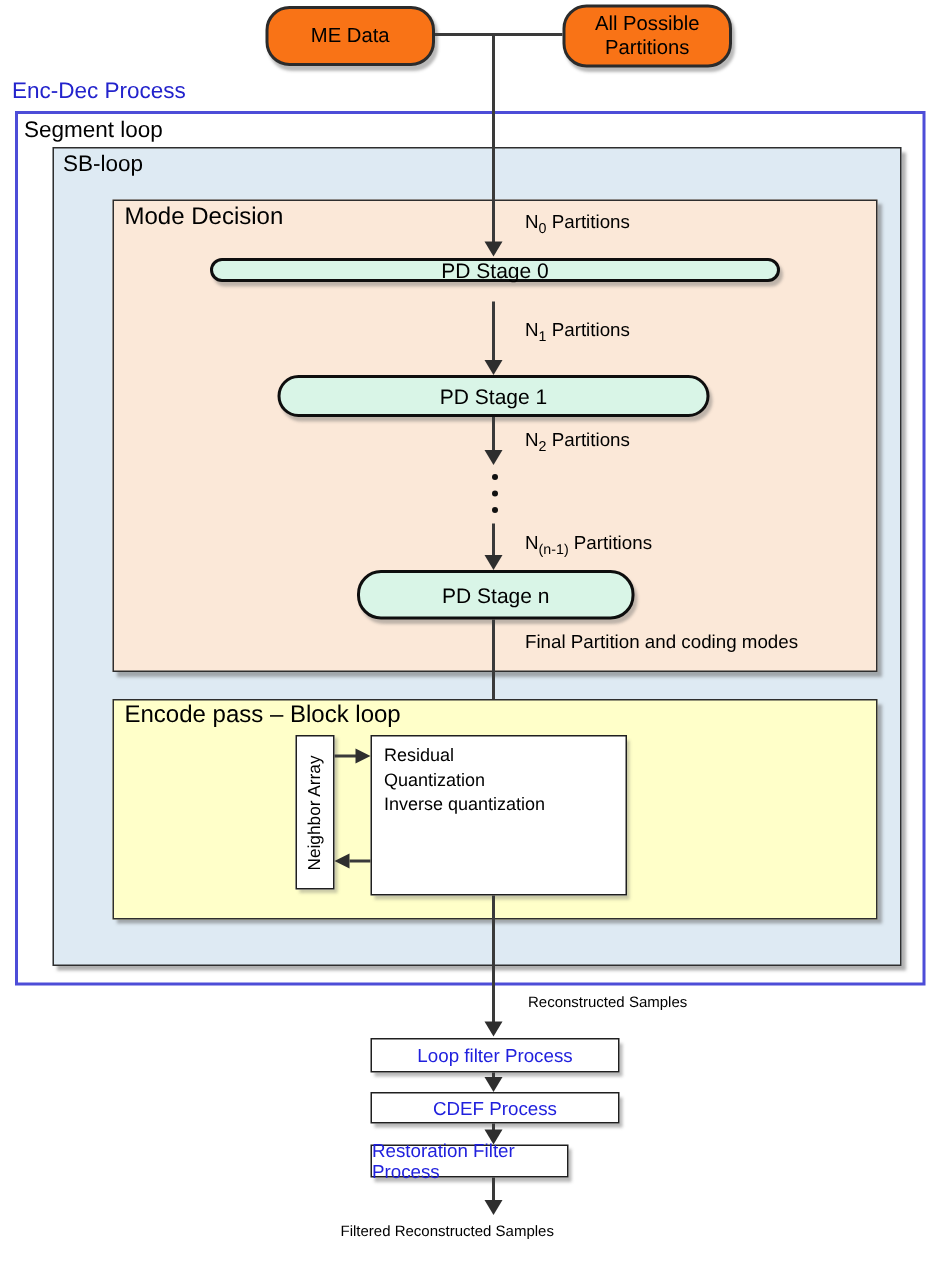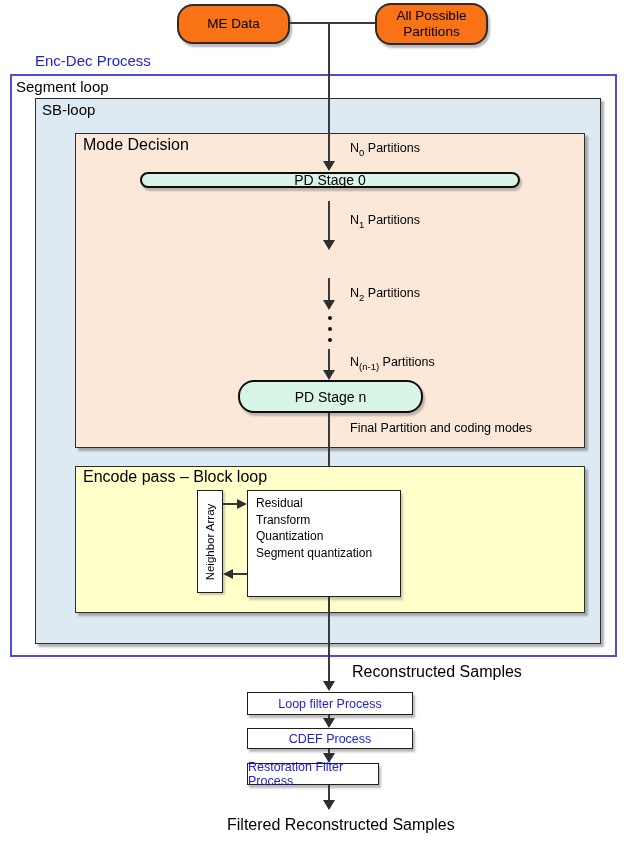--- a/index.html
+++ b/index.html
@@ -93,36 +93,36 @@
 
   .filter-box {
     background: #fff;
     border: 1px solid #1f1f1f;
     display: flex; align-items: center; justify-content: center;
     font-size: 12.5px;
     color: #2020DD;
     box-shadow: 2px 3px 2px rgba(100,100,100,0.45);
   }
 
-  .flow-label { font-size: 16px; white-space: nowrap; }
+  .flow-label { font-size: 10px; white-space: nowrap; }
 </style>
 </head>
 <body>
 
 <div class="diagram">
 
   <div class="abs green-box" style="left:177px; top:4px; width:113px; height:40px;">
     <span>ME Data</span>
   </div>
   <div class="abs green-box" style="left:375px; top:3px; width:113px; height:42px; padding:0 6px;">
     <span>All Possible Partitions</span>
   </div>
   <div class="abs hline" style="left:290px; top:22px; width:85px;"></div>
 
-  <div class="abs frame-title" style="left:8px; top:52px; color:#2323CC;margin-left:27px;">Enc-Dec Process</div>
+  <div class="abs frame-title" style="left:8px; top:52px; color:#2323CC;">Enc-Dec Process</div>
   <div class="abs frame-blue" style="left:10px; top:74px; width:607px; height:583px;"></div>
   <div class="abs frame-title" style="left:16px; top:78px;">Segment loop</div>
 
   <div class="abs panel" style="left:35px; top:98px; width:566px; height:546px; background:#DEEAF3;"></div>
   <div class="abs frame-title" style="left:42px; top:101px;">SB-loop</div>
 
   <div class="abs panel" style="left:75px; top:133px; width:510px; height:315px; background:#FBE8D8;"></div>
   <div class="abs panel-title" style="left:83px; top:136px;">Mode Decision</div>
 
   <div class="abs vline" style="left:328px; top:23px; height:139px;"></div>
@@ -134,20 +134,23 @@
   <div class="abs pill" style="left:140px; top:172px; width:380px; height:16px;">
     <span>PD Stage 0</span>
   </div>
 
   <div class="abs vline" style="left:328px; top:201px; height:40px;"></div>
   <div class="abs arrow-down" style="left:323px; top:240px;"></div>
   <div class="abs small-label" style="left:350px; top:213px;">
     <span>N</span><sub>1</sub><span> Partitions</span>
   </div>
 
+  <div class="abs pill" style="left:185px; top:250px; width:288px; height:28px;">
+    <span>PD Stage 1</span>
+  </div>
 
   <div class="abs vline" style="left:328px; top:278px; height:23px;"></div>
   <div class="abs arrow-down" style="left:323px; top:300px;"></div>
   <div class="abs small-label" style="left:350px; top:286px;">
     <span>N</span><sub>2</sub><span> Partitions</span>
   </div>
 
   <div class="abs dot" style="left:328px; top:316px;"></div>
   <div class="abs dot" style="left:328px; top:327px;"></div>
   <div class="abs dot" style="left:328px; top:338px;"></div>
@@ -166,25 +169,24 @@
   <div class="abs arrow-down" style="left:323px; top:479px;"></div>
   <div class="abs small-label" style="left:350px; top:421px;">Final Partition and coding modes</div>
 
   <div class="abs panel" style="left:75px; top:466px; width:510px; height:147px; background:#FFFFC9;"></div>
   <div class="abs panel-title" style="left:83px; top:468px;">Encode pass – Block loop</div>
 
   <div class="abs white-box na-box" style="left:197px; top:490px; width:26px; height:103px;">
     <span>Neighbor Array</span>
   </div>
 
-  <div class="abs white-box steps-box" style="left:247px; top:490px; width:154px; height:107px;">
+  <div class="abs white-box steps-box" style="left:247px; top:490px; width:171px; height:107px;">
     <div>Residual</div>
-    <div>Transform</div>
     <div>Quantization</div>
-    <div>Segment quantization</div>
+    <div>Inverse quantization</div>
   </div>
 
   <div class="abs hline" style="left:223px; top:503px; width:16px;"></div>
   <div class="abs arrow-right" style="left:237px; top:499px;"></div>
   <div class="abs hline" style="left:233px; top:573px; width:14px;"></div>
   <div class="abs arrow-left" style="left:223px; top:569px;"></div>
 
   <div class="abs vline" style="left:328px; top:597px; height:86px;"></div>
   <div class="abs arrow-down" style="left:323px; top:681px;"></div>
   <div class="abs flow-label" style="left:352px; top:663px;">Reconstructed Samples</div>

